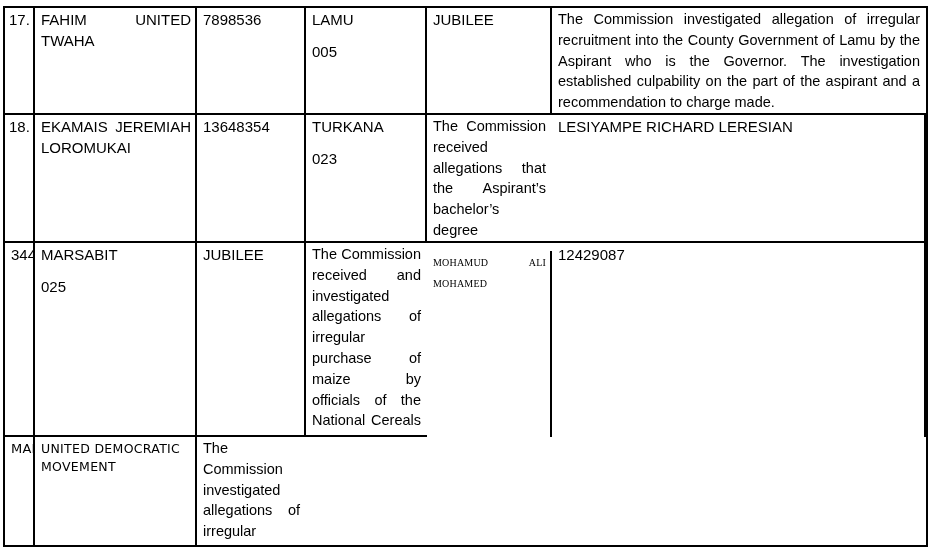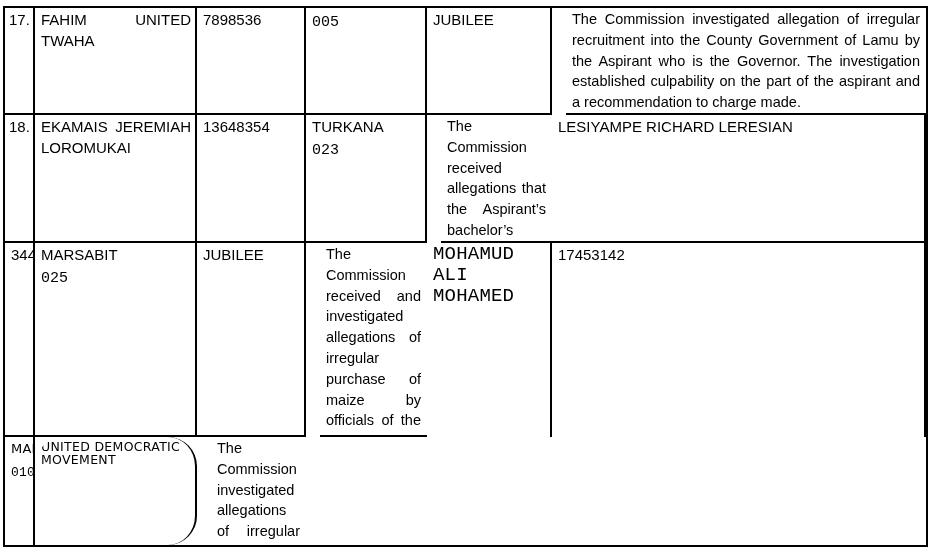--- a/index.html
+++ b/index.html
@@ -35,59 +35,59 @@
     vertical-align: top;
   }
   .lastcol { border-right: none; }
   .lastrow { border-bottom: none; }
   .c-no { padding-left: 4px; padding-right: 2px; }
   .c-name { text-align: justify; padding-right: 4px; }
   .c-details {
     text-align: justify;
     font-size: 14.5px;
     line-height: 20.8px;
-    margin-left: 14px;
   }
   .c-details sup {
     font-size: 13px;
     line-height: 0;
     vertical-align: super;
   }
-  .county-code { margin-top: 3px; font-family: Liberation Mono, monospace; }
+  .county-code { margin-top: 11px; }
   
   .alt-name {
-    font-family: Liberation Mono, monospace;
-    font-size: 19px;
+    font-family: Liberation Serif, serif;
+    font-size: 10px;
     letter-spacing: 0.2px;
     line-height: 21px;
+    margin-top: 8px;
   }
   .alt-county {
     font-family: "DejaVu Sans", sans-serif;
     font-size: 13px;
     letter-spacing: 0.2px;
   }
   .alt-party {
     font-family: "DejaVu Sans", sans-serif;
     font-size: 12.5px;
     letter-spacing: 0.3px;
-    line-height: 13px;
+    line-height: 18px;
     padding-top: 3px;
-    border-radius: 29px;
   }
 </style>
 </head>
 <body>
 
 <div class="page">
   <div class="table">
 
     <div class="cell c-no">17.</div>
     <div class="cell c-name">FAHIM UNITED TWAHA</div>
     <div class="cell c-id">7898536</div>
     <div class="cell c-county">
+      <div>LAMU</div>
       <div class="county-code">005</div>
     </div>
     <div class="cell c-party">JUBILEE</div>
     <div class="cell c-details lastcol">The Commission investigated allegation of irregular recruitment into the County Government of Lamu by the Aspirant who is the Governor. The investigation established culpability on the part of the aspirant and a recommendation to charge made.</div>
 
     <div class="cell c-no">18.</div>
     <div class="cell c-name">EKAMAIS JEREMIAH LOROMUKAI</div>
     <div class="cell c-id">13648354</div>
     <div class="cell c-county">
       <div>TURKANA</div>
@@ -98,22 +98,21 @@
     <div class="cell c-name">LESIYAMPE RICHARD LERESIAN</div>
     <div class="cell c-id">3442348</div>
     <div class="cell c-county">
       <div>MARSABIT</div>
       <div class="county-code">025</div>
     </div>
     <div class="cell c-party">JUBILEE</div>
     <div class="cell c-details lastcol">The Commission received and investigated allegations of irregular purchase of maize by officials of the National Cereals and Produce Board. The Aspirant was charged in Court with failure to follow the law relating to management of public finances, contrary to section 45(2) of the Anti-Corruption and Economic Crimes Act in Case No. ACC 39 of 2018. However, the ODPP later withdrew charges against the aspirant. The case against the other co-accused is pending in court.</div>
 
     <div class="cell c-name alt-name lastrow">MOHAMUD ALI MOHAMED</div>
-    <div class="cell c-id lastrow">17453142</div>
+    <div class="cell c-id lastrow">12429087</div>
     <div class="cell c-county alt-county lastrow">
       <div>MARSABIT</div>
-      <div class="county-code">010</div>
     </div>
     <div class="cell c-party alt-party lastrow">UNITED DEMOCRATIC MOVEMENT</div>
     <div class="cell c-details lastcol lastrow">The Commission investigated allegations of irregular recruitment County Public Service Board members and Chief Officers by the Aspirant who is the Governor. The investigation established culpability on the part of the aspirant and a recommendation to charge made.</div>
 
   </div>
 </div>
 
 </body></html>

